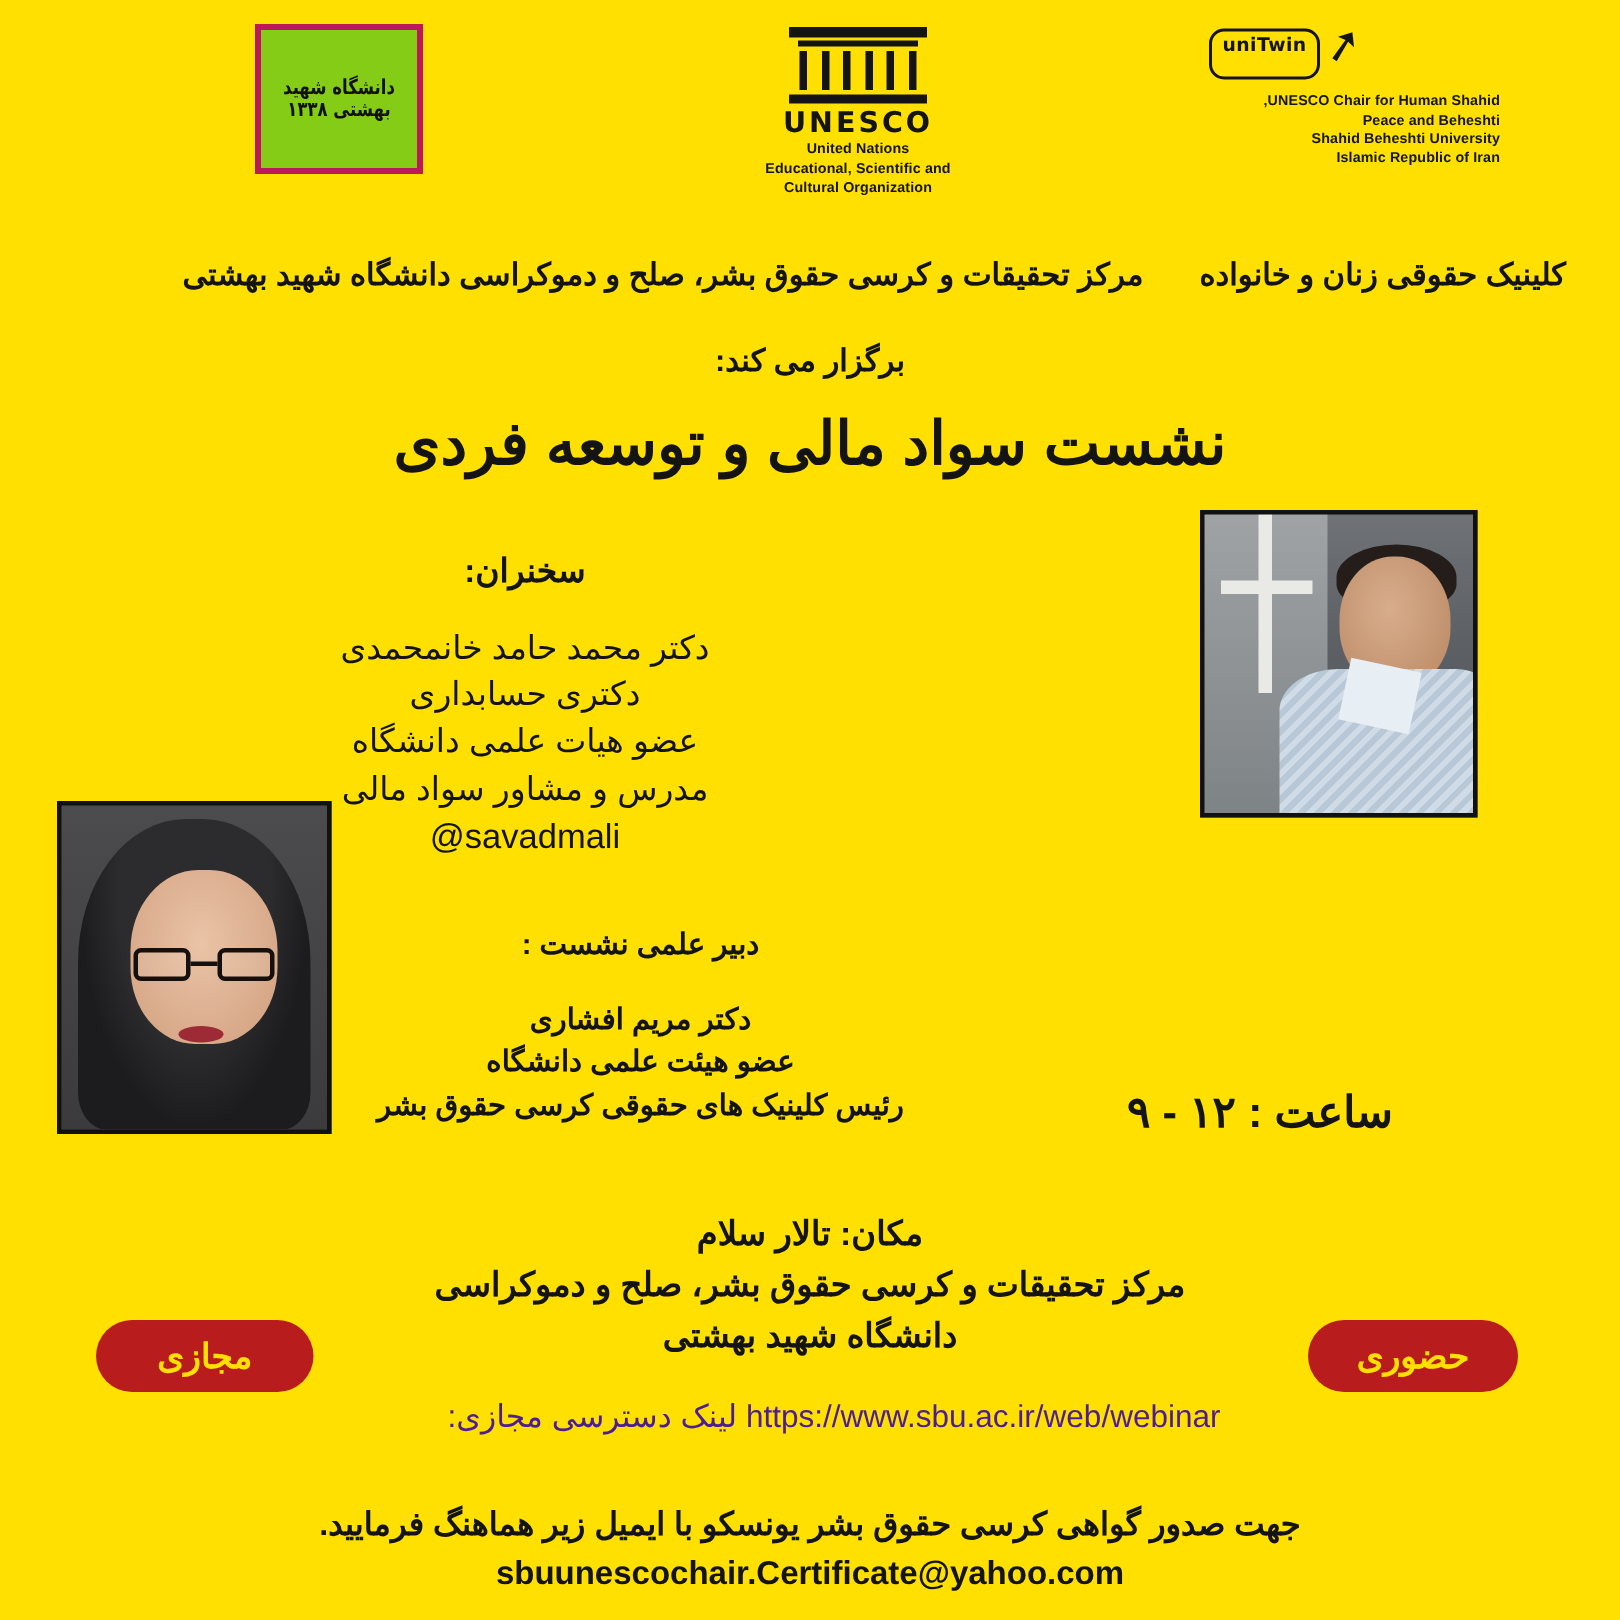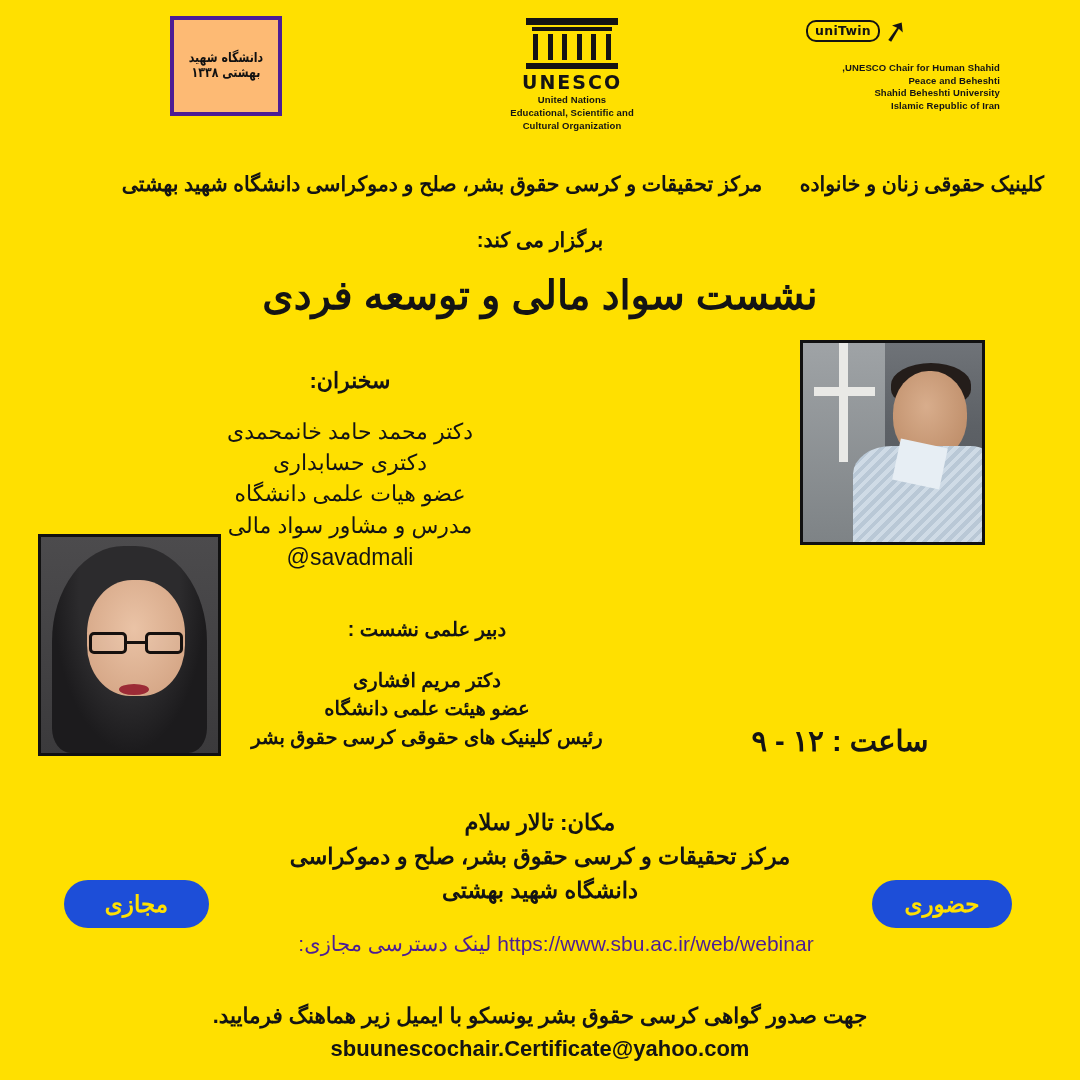--- a/index.html
+++ b/index.html
@@ -20,23 +20,23 @@
     position: absolute;
     top: 8px; left: 0; right: 0;
     height: 130px;
   }
 
   
   .sbu-logo {
     position: absolute;
     left: 170px; top: 8px;
     width: 112px; height: 100px;
-    border: 4px solid #4c1d95;
+    border: 4px solid #be185d;
     display: flex; align-items: center; justify-content: center;
-    background: #fdba74;
+    background: #84cc16;
   }
   .sbu-logo-inner {
     font-family: "DejaVu Sans", sans-serif;
     font-size: 11px; font-weight: bold;
     color: #111;
     line-height: 1.05;
     text-align: center;
     transform: scaleY(1.25);
     letter-spacing: -0.5px;
   }
@@ -91,21 +91,21 @@
     padding-left: 4px;
   }
   .unitwin-mark .bird {
     font-size: 30px; line-height: 30px; display: inline-block;
     transform: rotate(-12deg);
   }
   .unitwin-word {
     display: inline-block;
     border: 2px solid #141414;
     border-radius: 10px;
-    padding: 1px 7px 2px;
+    padding: 1px 7px 14px;
     font-size: 12.5px; font-weight: bold;
     font-family: "DejaVu Sans", sans-serif;
     letter-spacing: 0.3px;
     position: relative; top: -6px; left: 2px;
   }
   .unitwin-sub {
     font-size: 9.5px; line-height: 1.32; font-weight: bold;
     letter-spacing: 0.1px;
     margin-top: 2px;
   }
@@ -276,21 +276,21 @@
     top: 806px; left: 0; right: 0;
     text-align: center;
     font-size: 22.5px; font-weight: bold; color: #141414;
     line-height: 1.5;
     direction: rtl;
   }
 
   
   .pill {
     position: absolute;
-    background: #1d4ed8;
+    background: #b91c1c;
     color: #FFE000;
     border-radius: 28px;
     font-size: 23px; font-weight: bold;
     display: flex; align-items: center; justify-content: center;
     direction: rtl;
   }
   .pill-virtual { left: 64px; top: 880px; width: 145px; height: 48px; }
   .pill-inperson { left: 872px; top: 880px; width: 140px; height: 48px; }
 
   

